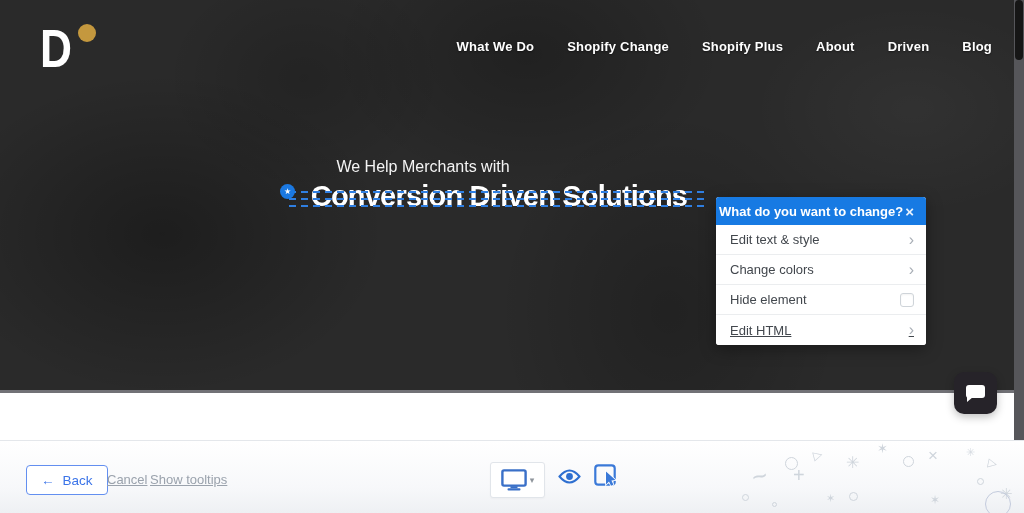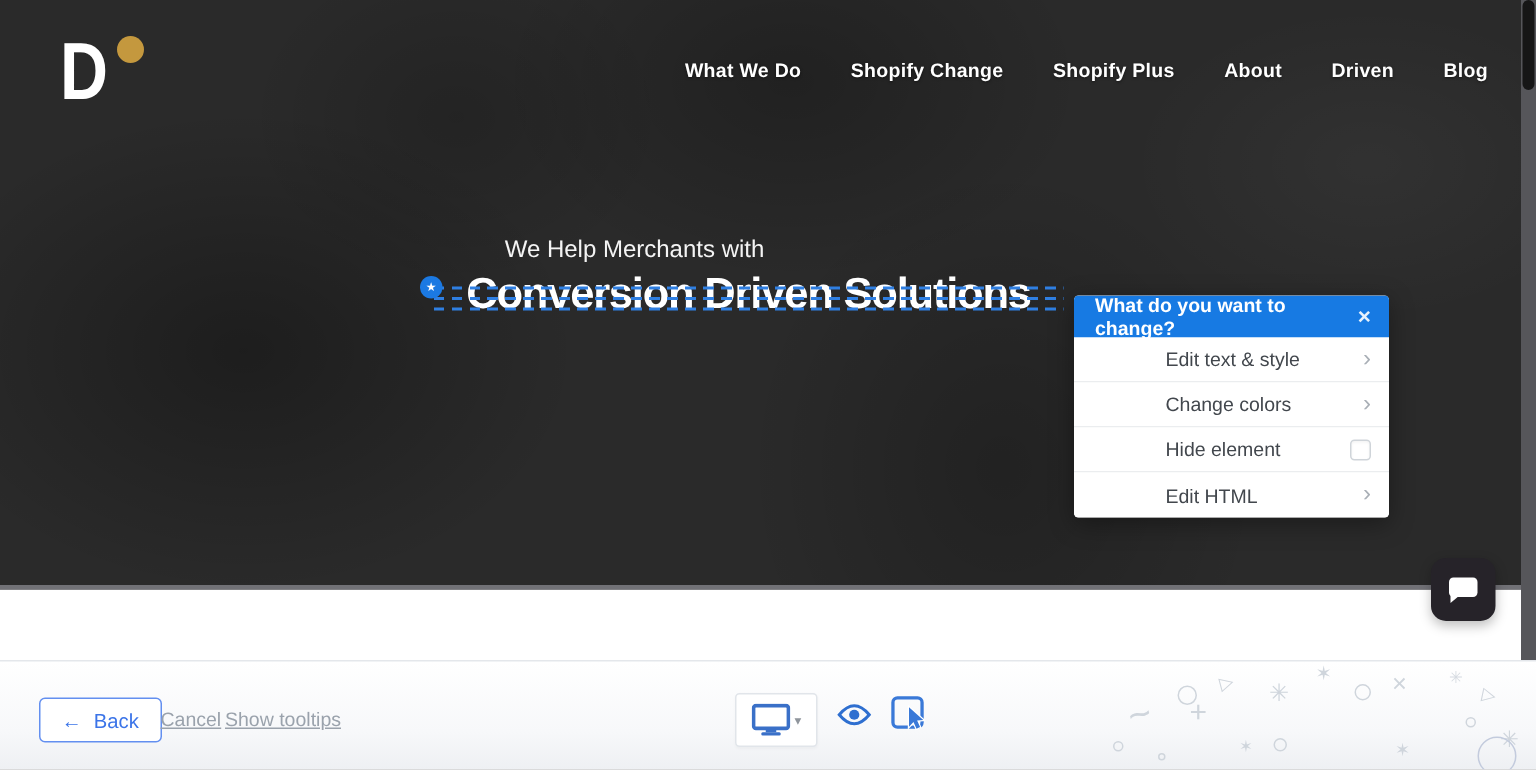--- a/index.html
+++ b/index.html
@@ -48,27 +48,27 @@
   .chat-btn { position:absolute; left:954px; top:372px; width:43px; height:42px; background:#262329;
     border-radius:10px; box-shadow:0 3px 8px rgba(0,0,0,.25); cursor:pointer; z-index:4; }
   .chat-bubble { position:absolute; left:12px; top:13px; width:19px; height:13px; background:#fff; border-radius:3px; }
   .chat-bubble::after { content:""; position:absolute; left:1px; bottom:-4px; width:0; height:0;
     border-left:6px solid #fff; border-bottom:5px solid transparent; }
 
   
   .popup { position:absolute; left:716px; top:197px; width:210px; z-index:5; border-radius:3px;
     box-shadow:0 4px 16px rgba(0,0,0,.35); background:#fff; overflow:hidden; }
   .popup-header { height:28px; background:#177ae3; color:#fff; display:flex; align-items:center;
-    padding:0 10px 0 14px; font-size:13px; font-weight:700; }
+    padding:0 10px 0 3px; font-size:13px; font-weight:700; }
   .popup-header .title { flex:1; }
   .popup-close { color:rgba(255,255,255,.9); font-size:15px; cursor:pointer; padding:0 2px; }
   .popup-row { height:30px; display:flex; align-items:center; padding:0 12px 0 14px;
     font-size:13px; color:#42474d; border-bottom:1px solid #ebedef; cursor:pointer; background:#fff; }
-  .popup-row:last-child { border-bottom:none; }
-  .popup-row .lbl { flex:1;margin-left:47px; }
+  .popup-row:last-child { border-bottom:none;text-decoration:underline; }
+  .popup-row .lbl { flex:1; }
   .chev { color:#a9afb6; font-size:16px; line-height:14px; font-weight:400; }
   .checkbox { width:14px; height:14px; border:1px solid #cfd4d9; border-radius:3px; background:#fff;
     box-shadow:inset 0 1px 2px rgba(0,0,0,.05); cursor:pointer; }
 
   
   .editor-bar { position:absolute; top:440px; left:0; width:1024px; height:73px;
     background:linear-gradient(180deg,#ffffff 0%,#f7f8fa 65%,#eef0f3 100%); border-top:1px solid #e4e7eb; }
   .back-btn { position:absolute; left:26px; top:24px; height:30px; padding:0 14px; display:inline-flex;
     align-items:center; gap:8px; background:#fff; border:1px solid #638ff0; border-radius:4px;
     color:#3b74e8; font-size:13.5px; font-family:inherit; cursor:pointer; }

